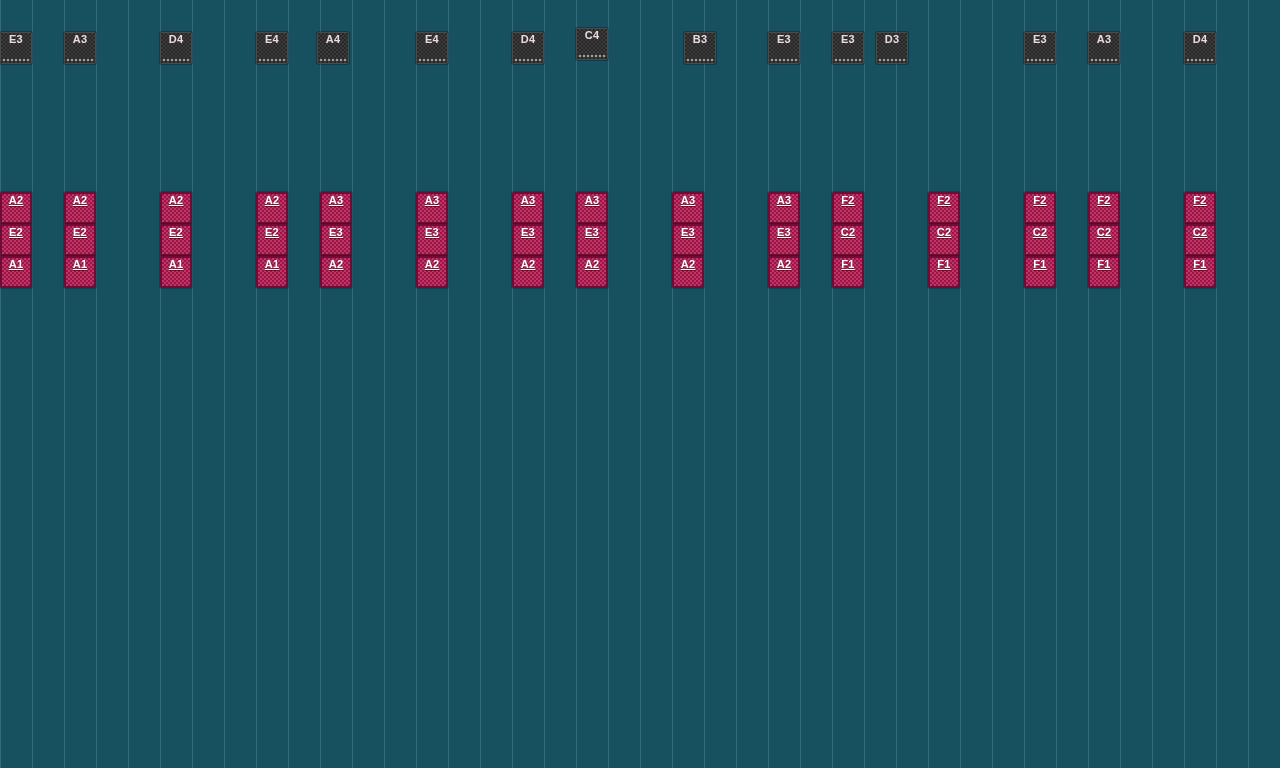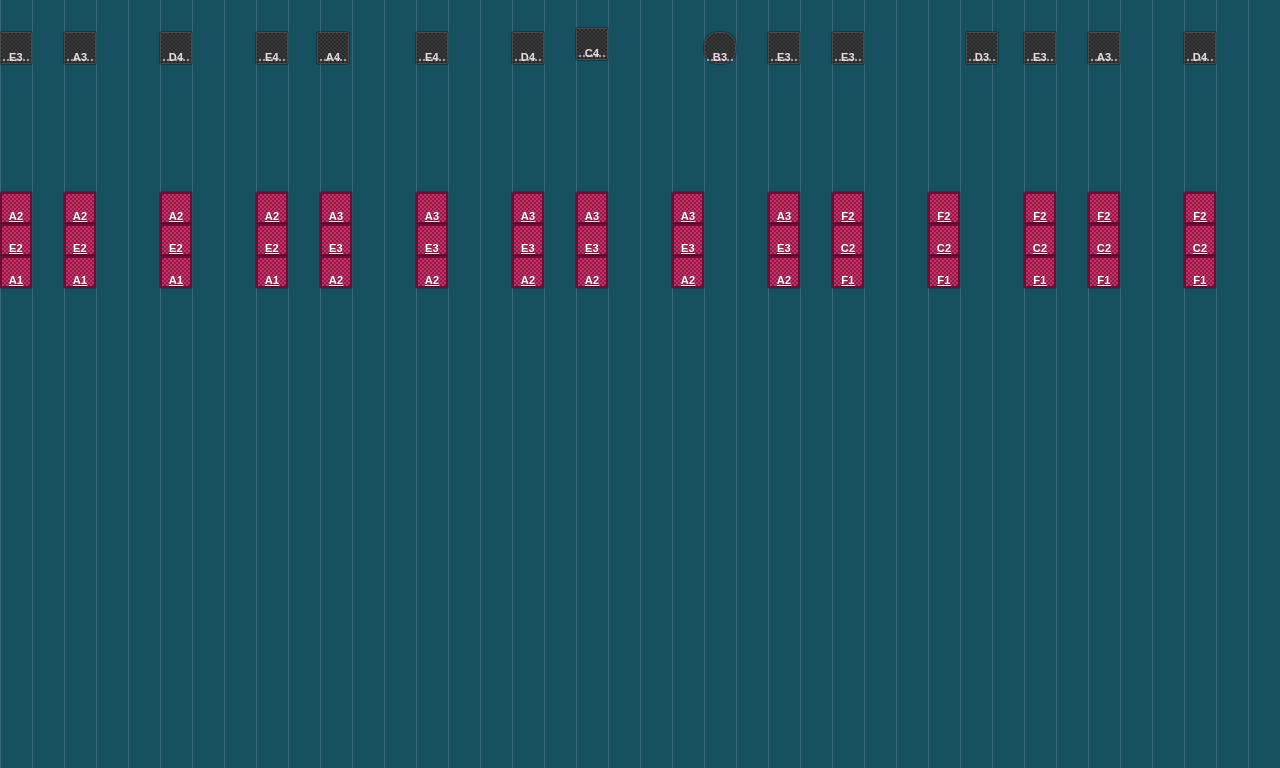--- a/index.html
+++ b/index.html
@@ -31,21 +31,21 @@
       var(--gridline) 32px
     );
     background-position: 1px 0;
   }
 
   .note {
     position: absolute;
     width: 32px;
     height: 32px;
     display: flex;
-    align-items: flex-end;
+    align-items: flex-start;
     justify-content: center;
     font-size: 11px;
     font-weight: bold;
     letter-spacing: 0.3px;
     border-radius: 2px;
     cursor: pointer;
     user-select: none;
   }
 
   
@@ -107,30 +107,30 @@
     </div>
     <div class="note note--melody" style="left: 416px; top: 32px;">
       <span>E4</span>
     </div>
     <div class="note note--melody" style="left: 512px; top: 32px;">
       <span>D4</span>
     </div>
     <div class="note note--melody" style="left: 576px; top: 28px;">
       <span>C4</span>
     </div>
-    <div class="note note--melody" style="left: 704px; top: 32px; border-radius: 13px;">
+    <div class="note note--melody" style="left: 684px; top: 32px;">
       <span>B3</span>
     </div>
     <div class="note note--melody" style="left: 768px; top: 32px;">
       <span>E3</span>
     </div>
     <div class="note note--melody" style="left: 832px; top: 32px;">
       <span>E3</span>
     </div>
-    <div class="note note--melody" style="left: 966px; top: 32px;">
+    <div class="note note--melody" style="left: 876px; top: 32px;">
       <span>D3</span>
     </div>
     <div class="note note--melody" style="left: 1024px; top: 32px;">
       <span>E3</span>
     </div>
     <div class="note note--melody" style="left: 1088px; top: 32px;">
       <span>A3</span>
     </div>
     <div class="note note--melody" style="left: 1184px; top: 32px;">
       <span>D4</span>

